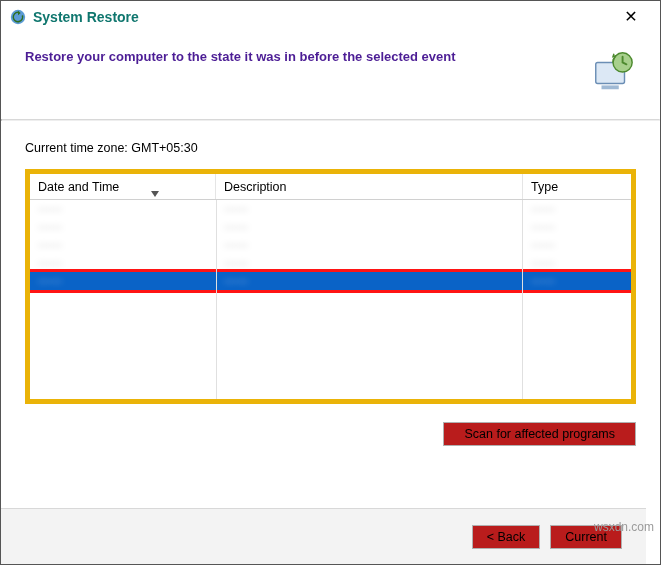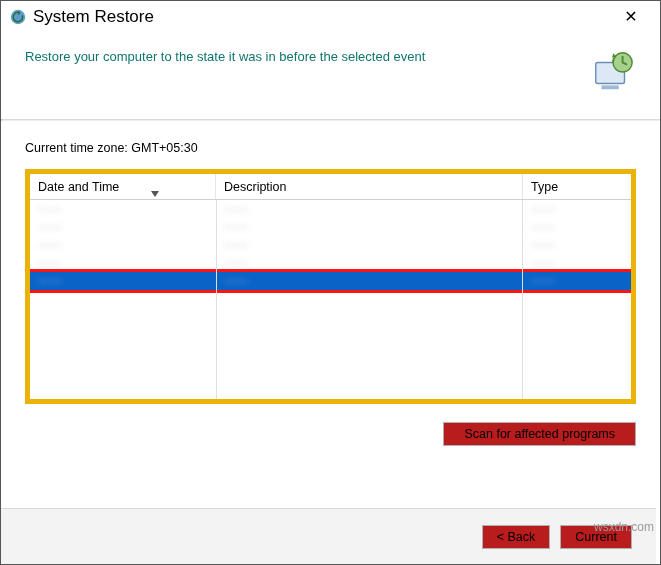--- a/index.html
+++ b/index.html
@@ -1,22 +1,22 @@
 <!DOCTYPE html>
 <html><head>
   <meta charset="utf-8">
   <style>
     * { box-sizing: border-box; font-family: "Segoe UI", Tahoma, sans-serif; }
     body { margin: 0; width: 661px; height: 565px; background: #fff; border: 1px solid #555; overflow: hidden; position: relative; }
     .titlebar { display: flex; align-items: center; height: 32px; padding: 0 8px; }
     .titlebar .app-icon { width: 18px; height: 18px; margin-right: 6px; }
-    .titlebar .title { font-size: 17px; color: #000000; }
+    .titlebar .title { font-size: 14px; color: #0f766e; font-weight: bold; }
     .titlebar .close { margin-left: auto; width: 42px; text-align: center; font-size: 16px; line-height: 32px; cursor: pointer; }
     .header { display: flex; align-items: flex-start; padding: 16px 24px 24px 24px; }
-    .header .heading { font-size: 13px; font-weight: 400; color: #0f766e; flex: 1; }
+    .header .heading { font-size: 13px; font-weight: 700; color: #4c1d95; flex: 1; }
     .header .page-icon { width: 46px; height: 46px; margin-left: 16px; }
     .separator { border-top: 1px solid #d8d8d8; margin: 0; }
     .content { padding: 20px 24px; }
     .timezone { font-size: 12.5px; margin-bottom: 14px; }
     .table-wrap { border: 5px solid #eab308; height: 235px; background: #fff; overflow: hidden; position: relative; }
     .thead { display: flex; height: 26px; border-bottom: 1px solid #d0d0d0; font-size: 12.5px; align-items: center; background: #fff; }
     .th { padding: 0 8px; border-right: 1px solid #e5e5e5; height: 100%; line-height: 26px; }
     .th.dt { width: 186px; position: relative; }
     .th.desc { flex: 1; }
     .th.type { width: 108px; border-right: none; }
@@ -30,21 +30,21 @@
     .tr.selected .td { text-shadow: 0 0 6px rgba(255,255,255,0.6); }
     .tr.empty { height: 18px; }
     .empty .td { text-shadow: none; }
     .col-seps { position: absolute; inset: 26px 0 0 0; pointer-events: none; }
     .col-seps::before, .col-seps::after { content: ""; position: absolute; top: 0; bottom: 0; width: 1px; background: #e0e0e0; }
     .col-seps::before { left: 186px; }
     .col-seps::after { right: 108px; }
     .scan-row { margin-top: 18px; text-align: right; }
     .btn { height: 24px; padding: 0 14px; font-size: 12.5px; background: #b91c1c; border: 1px solid #b0b0b0; cursor: pointer; }
     .btn.wide { padding: 0 20px; }
-    .footer { position: absolute; left: 0; right: 4px; bottom: 0; height: 56px; display: flex; align-items: center; justify-content: flex-end; padding: 0 24px; gap: 10px; border-top: 1px solid #d8d8d8; background: #f3f3f3; }
+    .footer { position: absolute; left: 0; right: 14px; bottom: 0; height: 56px; display: flex; align-items: center; justify-content: flex-end; padding: 0 24px; gap: 10px; border-top: 1px solid #d8d8d8; background: #f3f3f3; }
     .next-highlight { border: 3px solid #ff1414; padding: 2px; display: inline-flex; }
     .next-highlight .btn { margin: 0; }
     .watermark { position: absolute; right: 6px; bottom: 30px; font-size: 12px; color: #9b9b9b; pointer-events: none; }
   </style>
 </head>
 <body>
 
 <div class="titlebar">
   <span class="app-icon">
     <svg viewBox="0 0 20 20">

